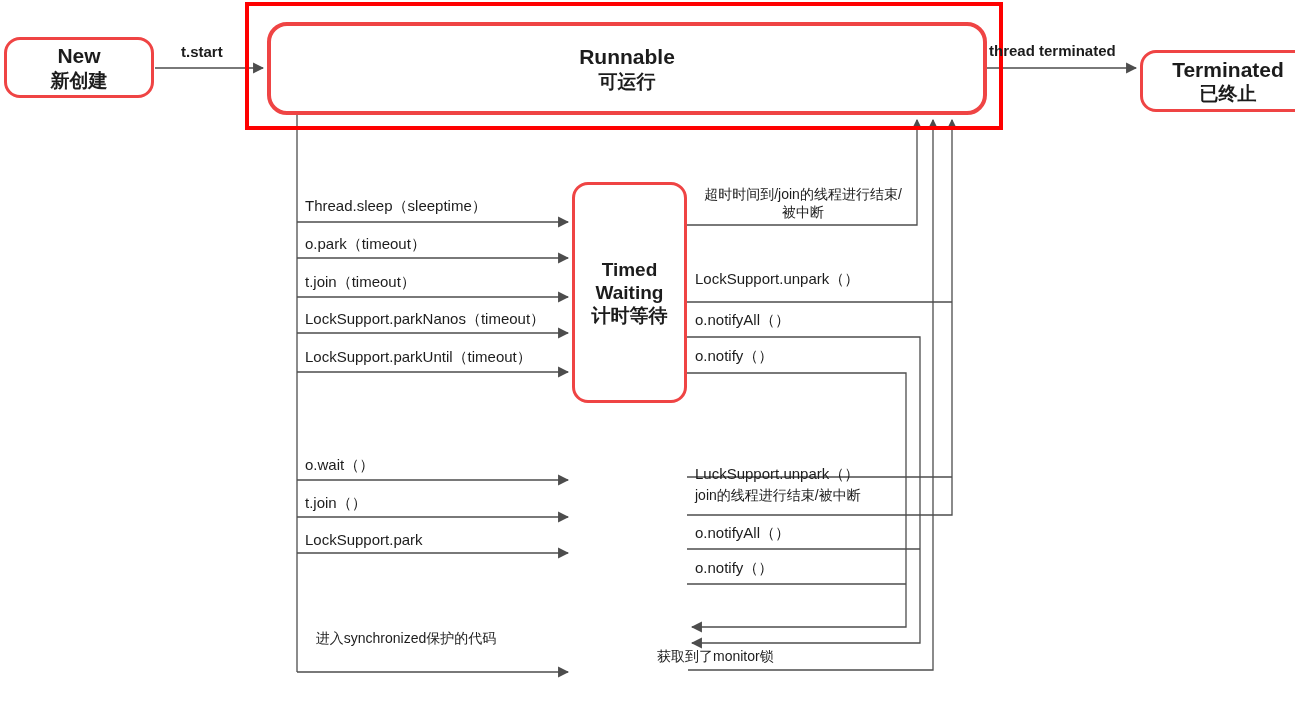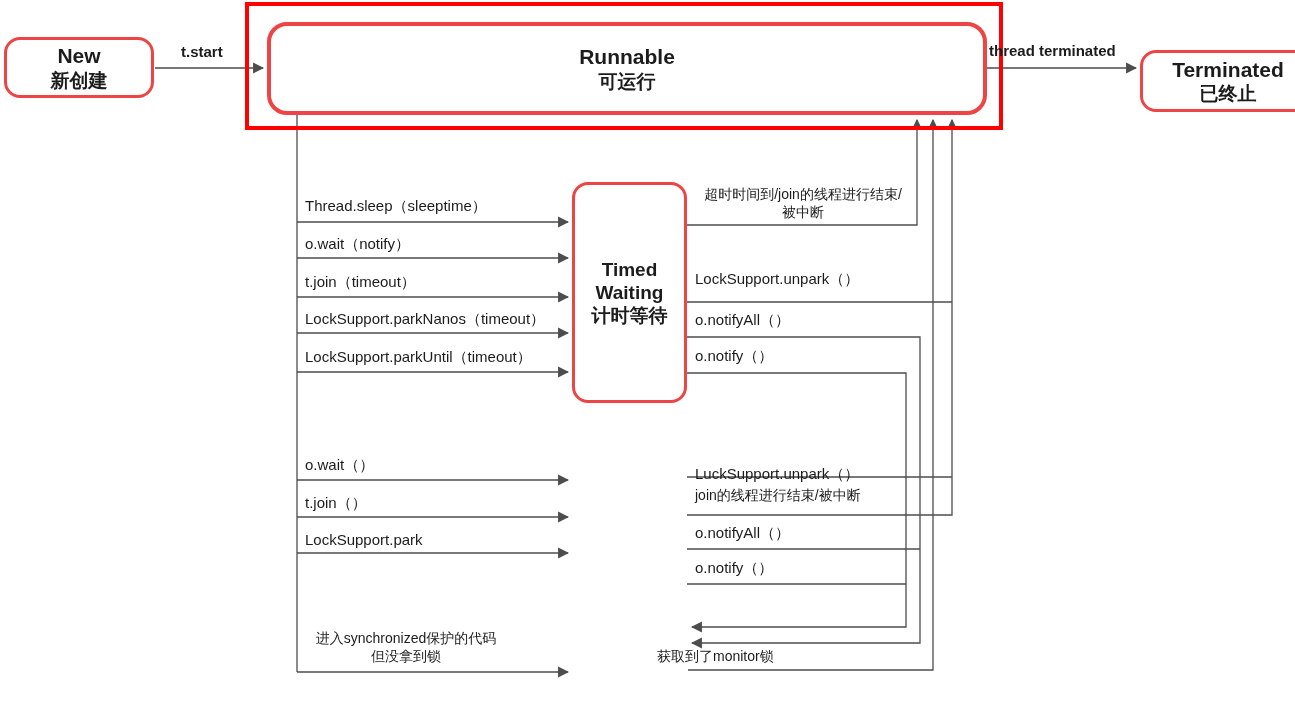--- a/index.html
+++ b/index.html
@@ -94,32 +94,31 @@
     <div class="en">Timed Waiting</div>
     <div class="zh">计时等待</div>
   </div>
 
 
 
   <div class="edge-label bold" style="left:181px;top:43px;">t.start</div>
   <div class="edge-label bold" style="left:989px;top:42px;">thread terminated</div>
 
   <div class="edge-label" style="left:305px;top:197px;">Thread.sleep（sleeptime）</div>
-  <div class="edge-label" style="left:305px;top:235px;">o.wait（notify）</div>
+  <div class="edge-label" style="left:305px;top:235px;">o.park（timeout）</div>
   <div class="edge-label" style="left:305px;top:273px;">t.join（timeout）</div>
   <div class="edge-label" style="left:305px;top:310px;">LockSupport.parkNanos（timeout）</div>
   <div class="edge-label" style="left:305px;top:348px;">LockSupport.parkUntil（timeout）</div>
 
   <div class="edge-label" style="left:305px;top:456px;">o.wait（）</div>
   <div class="edge-label" style="left:305px;top:494px;">t.join（）</div>
   <div class="edge-label" style="left:305px;top:531px;">LockSupport.park</div>
 
   <div class="edge-label center cjk" style="left:296px;top:630px;width:220px;">
     <div>进入synchronized保护的代码</div>
-    <div>但没拿到锁</div>
   </div>
 
   <div class="edge-label center cjk" style="left:688px;top:186px;width:230px;">
     <div>超时时间到/join的线程进行结束/</div>
     <div>被中断</div>
   </div>
   <div class="edge-label" style="left:695px;top:270px;">LockSupport.unpark（）</div>
   <div class="edge-label" style="left:695px;top:311px;">o.notifyAll（）</div>
   <div class="edge-label" style="left:695px;top:347px;">o.notify（）</div>
 

